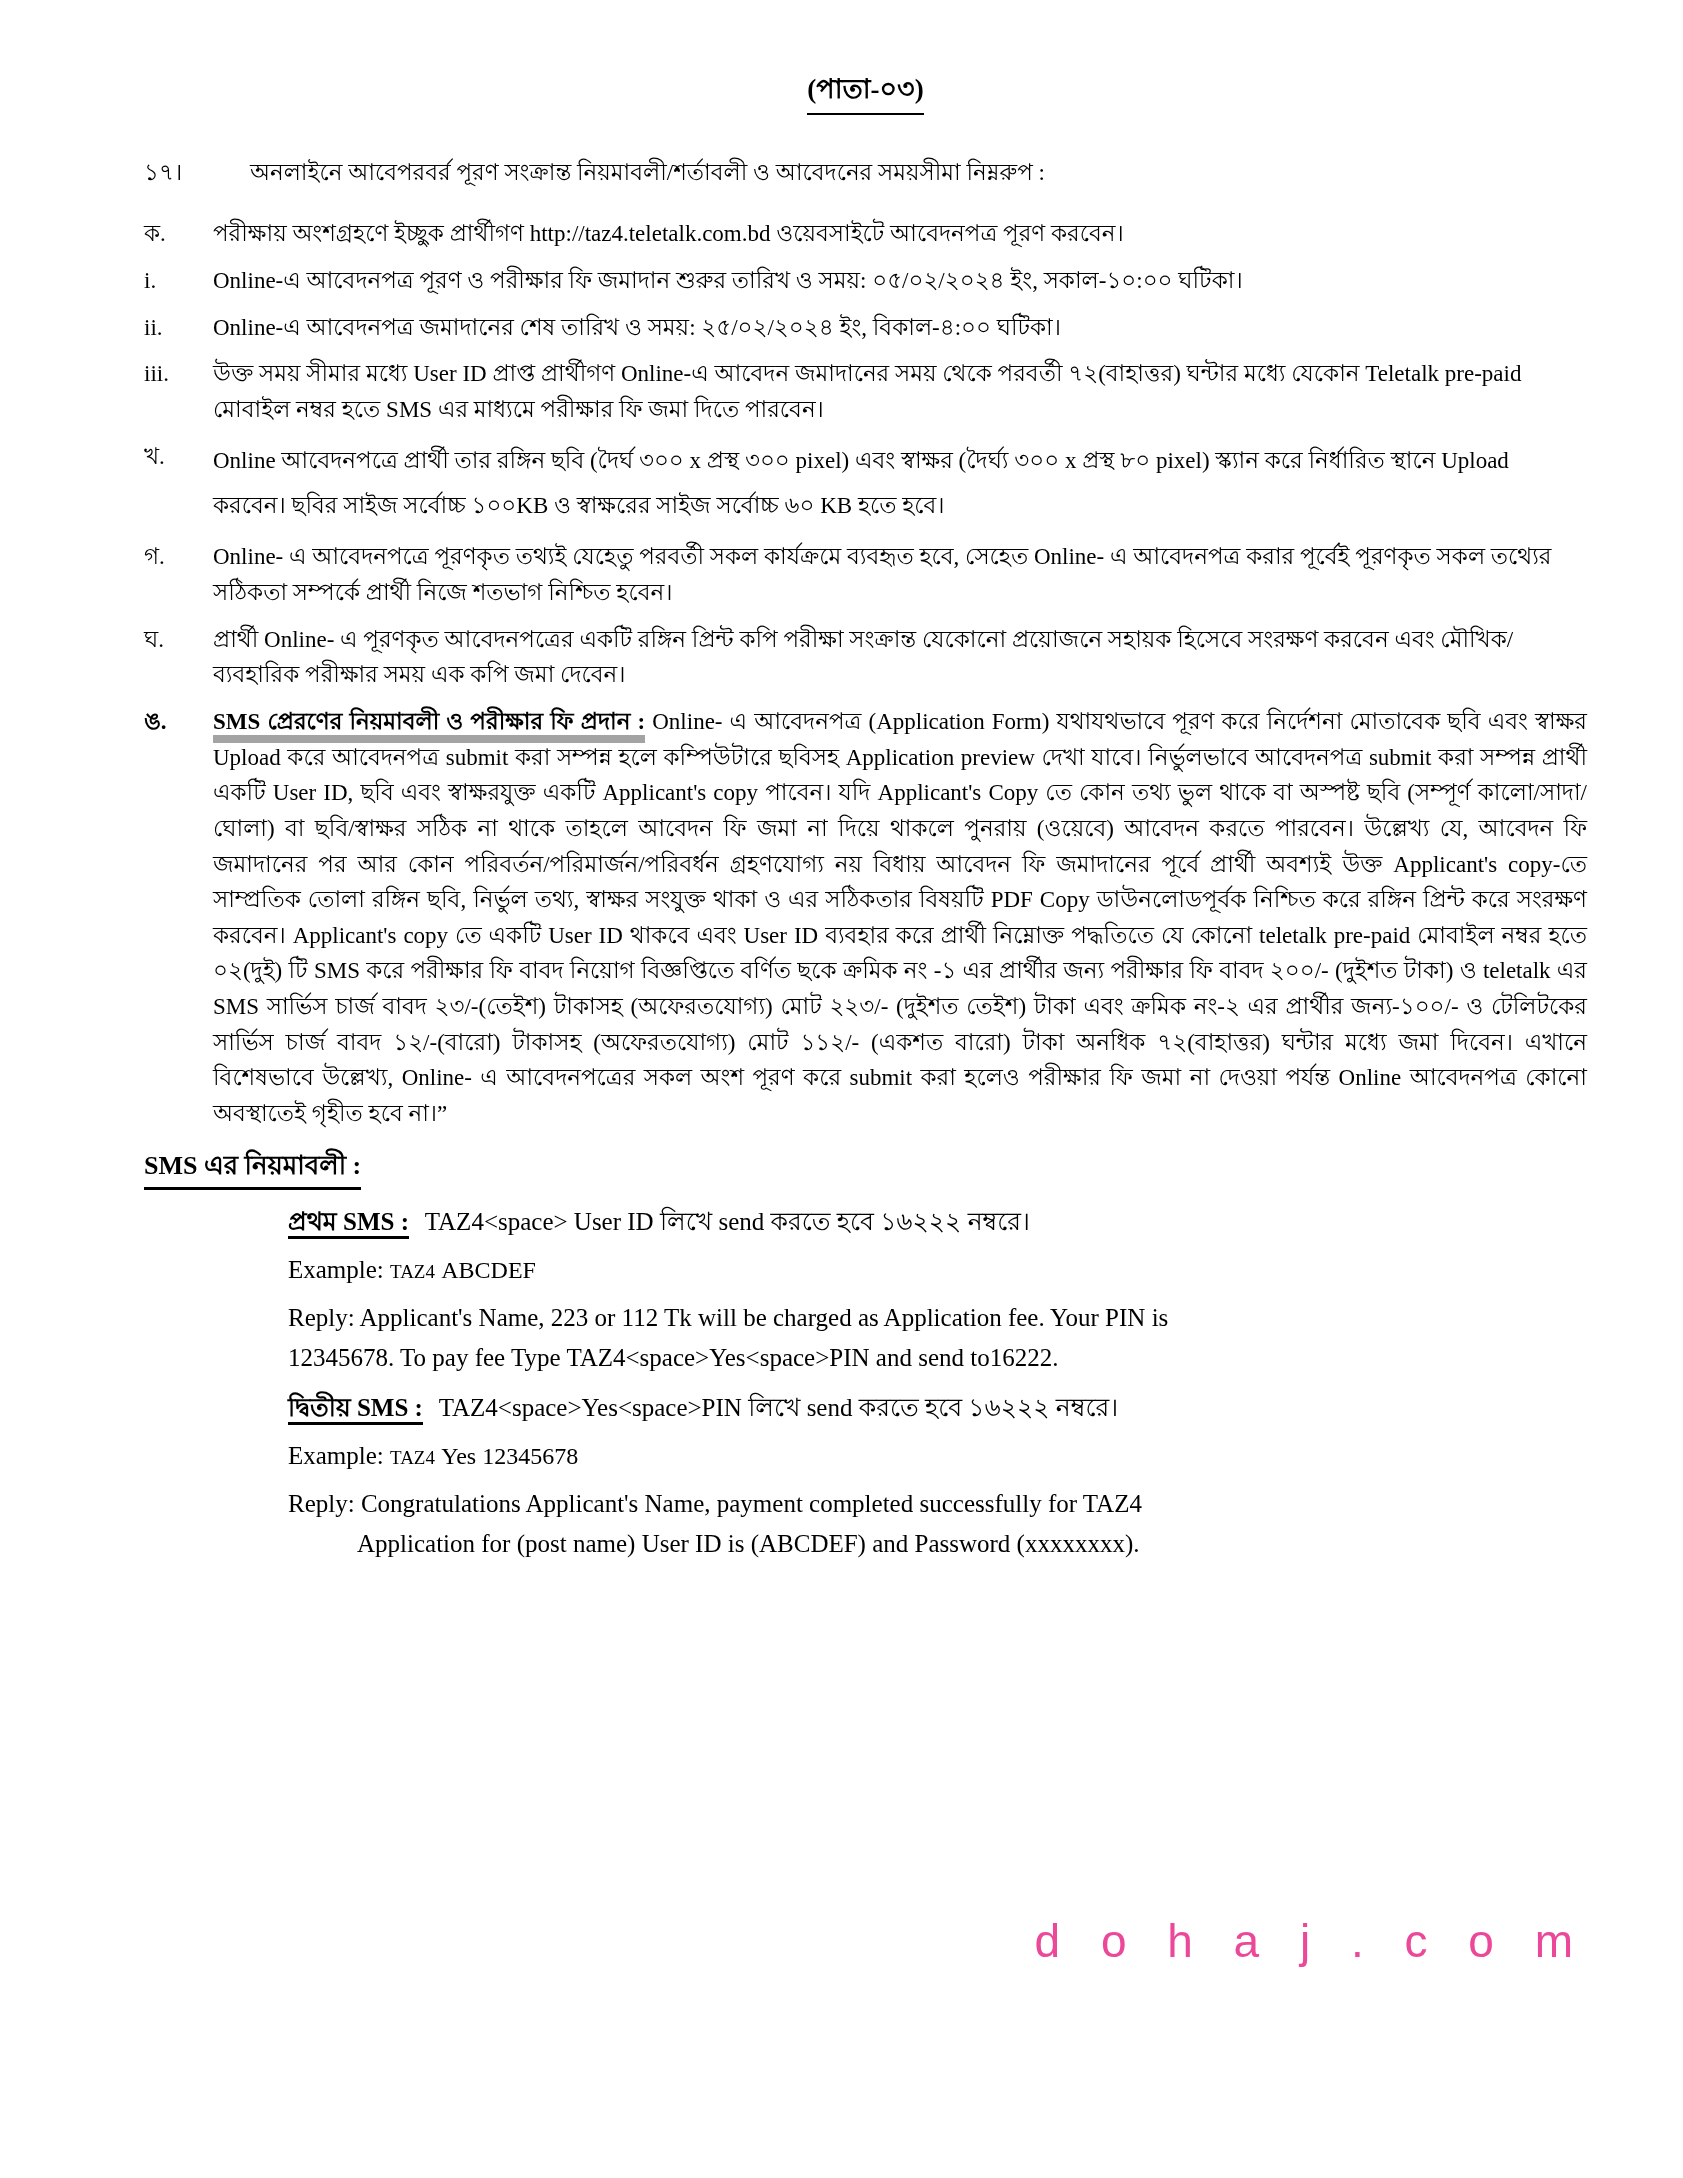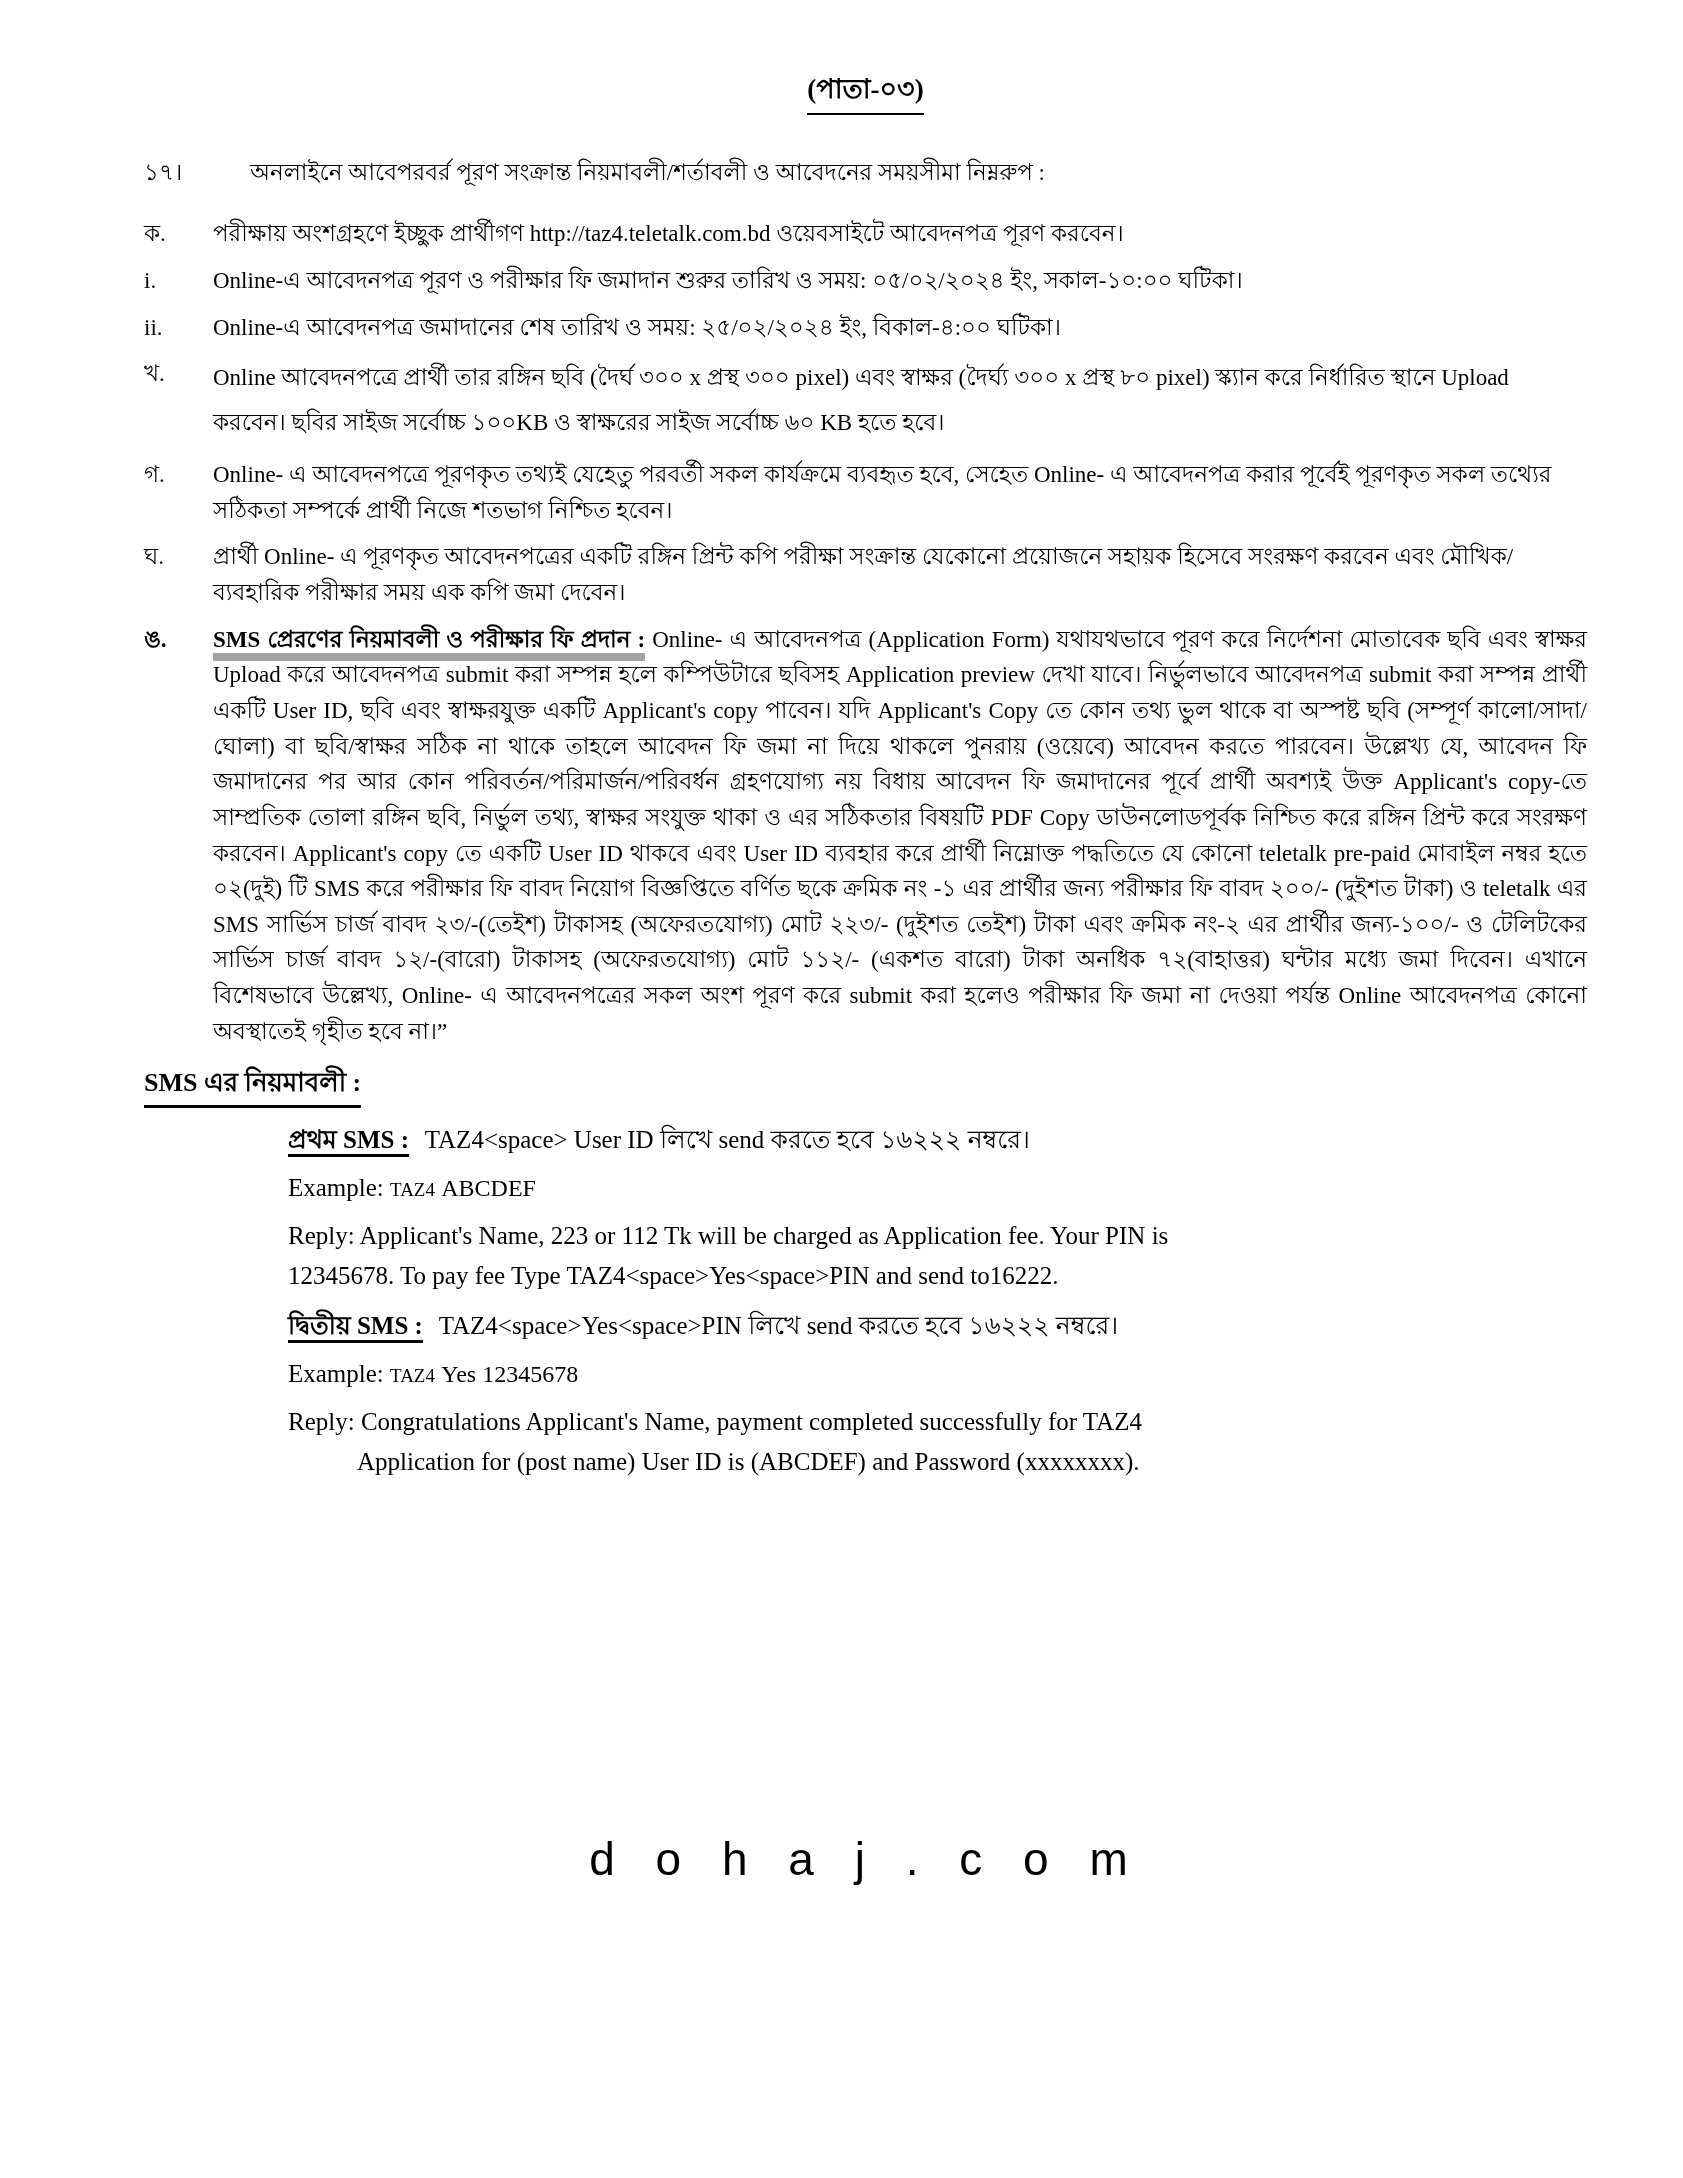--- a/index.html
+++ b/index.html
@@ -57,24 +57,24 @@
   }
   .example-line { margin-bottom: 8px; }
   .example-cmd { font-size: 19px; }
   .example-rest { font-size: 24px; }
   .reply1 { width: 896px; margin-bottom: 10px; }
   .reply2 { text-align: justify; }
   .reply2-cont { padding-left: 69px; text-align: justify; }
 
   .watermark {
     margin-top: 342px;
-    text-align: center;
+    text-align: right;
     font-family: "Liberation Sans", "DejaVu Sans", sans-serif;
     font-size: 46px;
-    color: #000000;
+    color: #ec4899;
     letter-spacing: 14px;
   }
 </style>
 </head>
 <body>
 
 <div class="content">
 
   <div class="page-header">
     <span class="hdr">(পাতা-০৩)</span>
@@ -93,20 +93,24 @@
   <div class="row">
     <span class="marker">i.</span>
     <span class="txt">Online-এ আবেদনপত্র পূরণ ও পরীক্ষার ফি জমাদান শুরুর তারিখ ও সময়:  ০৫/০২/২০২৪ ইং, সকাল-১০:০০ ঘটিকা।</span>
   </div>
 
   <div class="row">
     <span class="marker">ii.</span>
     <span class="txt">Online-এ আবেদনপত্র জমাদানের শেষ তারিখ ও সময়: ২৫/০২/২০২৪  ইং, বিকাল-৪:০০ ঘটিকা।</span>
   </div>
 
+  <div class="row">
+    <span class="marker">iii.</span>
+    <span class="txt">উক্ত সময় সীমার মধ্যে User ID প্রাপ্ত প্রার্থীগণ Online-এ আবেদন জমাদানের সময় থেকে পরবর্তী ৭২(বাহাত্তর) ঘন্টার মধ্যে যেকোন Teletalk pre-paid মোবাইল নম্বর হতে SMS এর মাধ্যমে পরীক্ষার ফি জমা দিতে পারবেন।</span>
+  </div>
 
   <div class="row item-khaw">
     <span class="marker">খ.</span>
     <span class="txt">Online আবেদনপত্রে প্রার্থী তার রঙ্গিন ছবি (দৈর্ঘ ৩০০ x প্রস্থ ৩০০ pixel) এবং স্বাক্ষর (দৈর্ঘ্য ৩০০ x প্রস্থ ৮০ pixel) স্ক্যান করে নির্ধারিত স্থানে Upload করবেন। ছবির সাইজ সর্বোচ্চ ১০০KB ও স্বাক্ষরের সাইজ সর্বোচ্চ ৬০ KB হতে হবে।</span>
   </div>
 
   <div class="row">
     <span class="marker">গ.</span>
     <span class="txt">Online- এ আবেদনপত্রে পূরণকৃত তথ্যই যেহেতু পরবর্তী সকল কার্যক্রমে ব্যবহৃত হবে, সেহেত Online- এ আবেদনপত্র করার পূর্বেই পূরণকৃত সকল তথ্যের সঠিকতা সম্পর্কে প্রার্থী নিজে শতভাগ নিশ্চিত হবেন।</span>
   </div>

